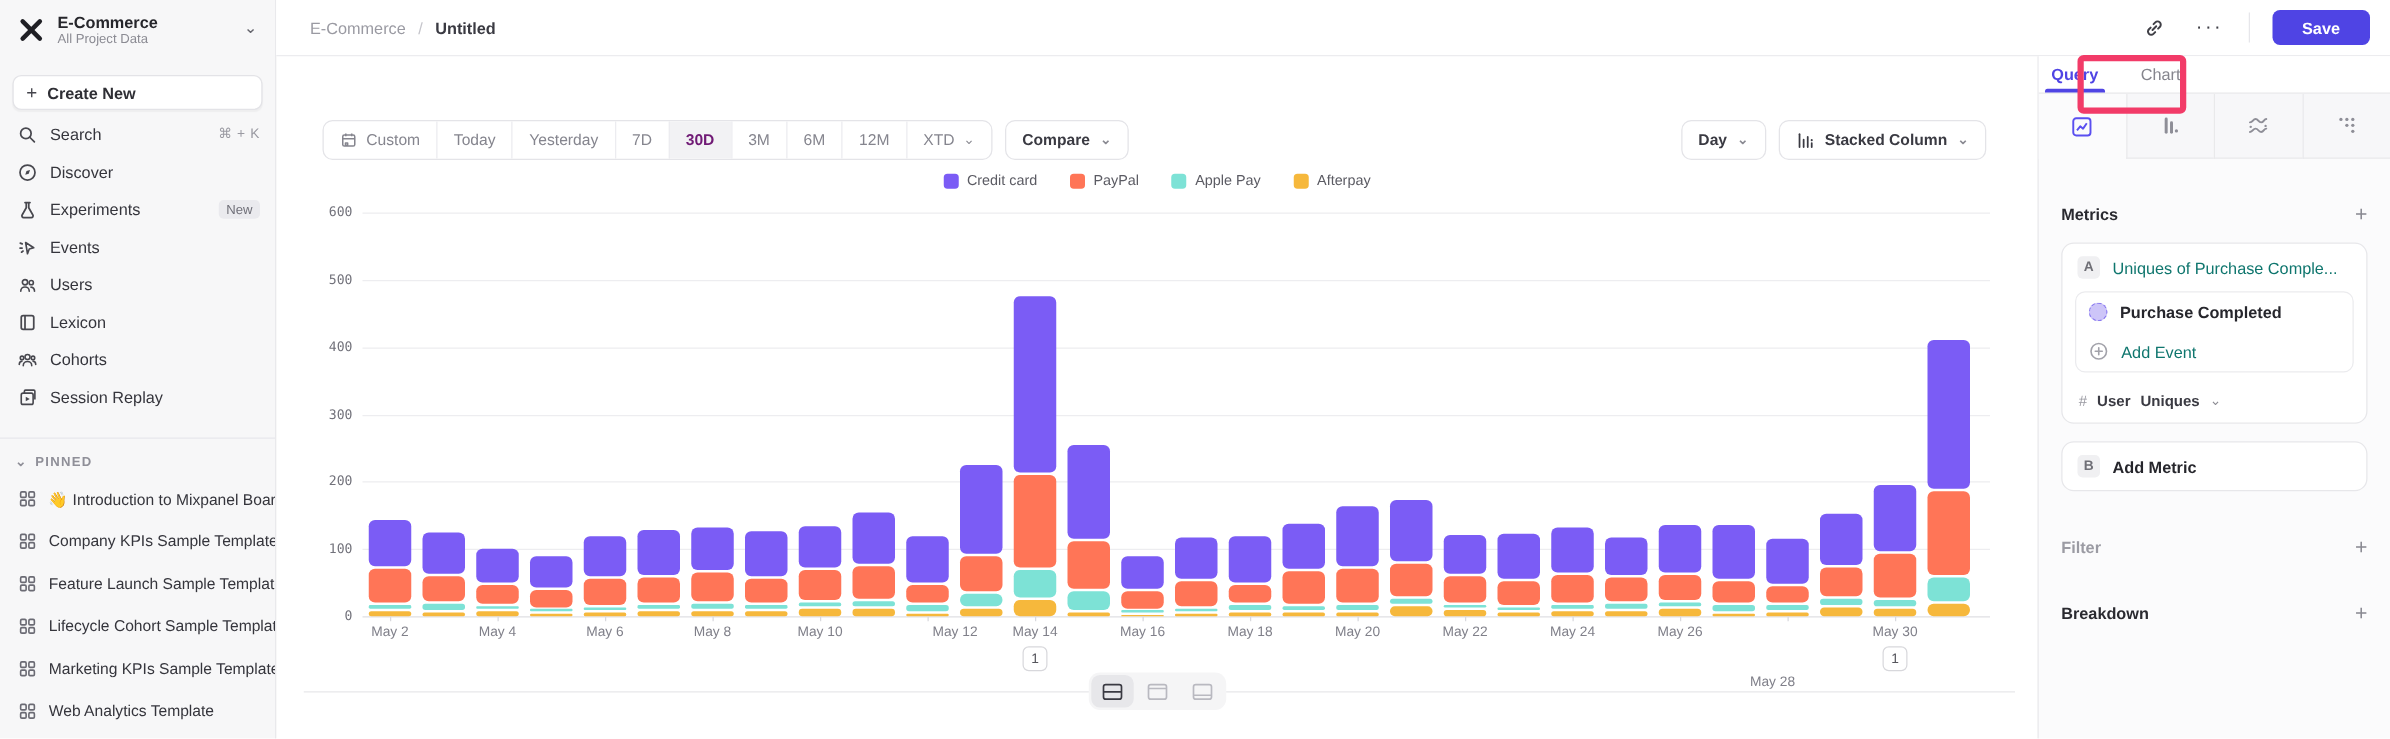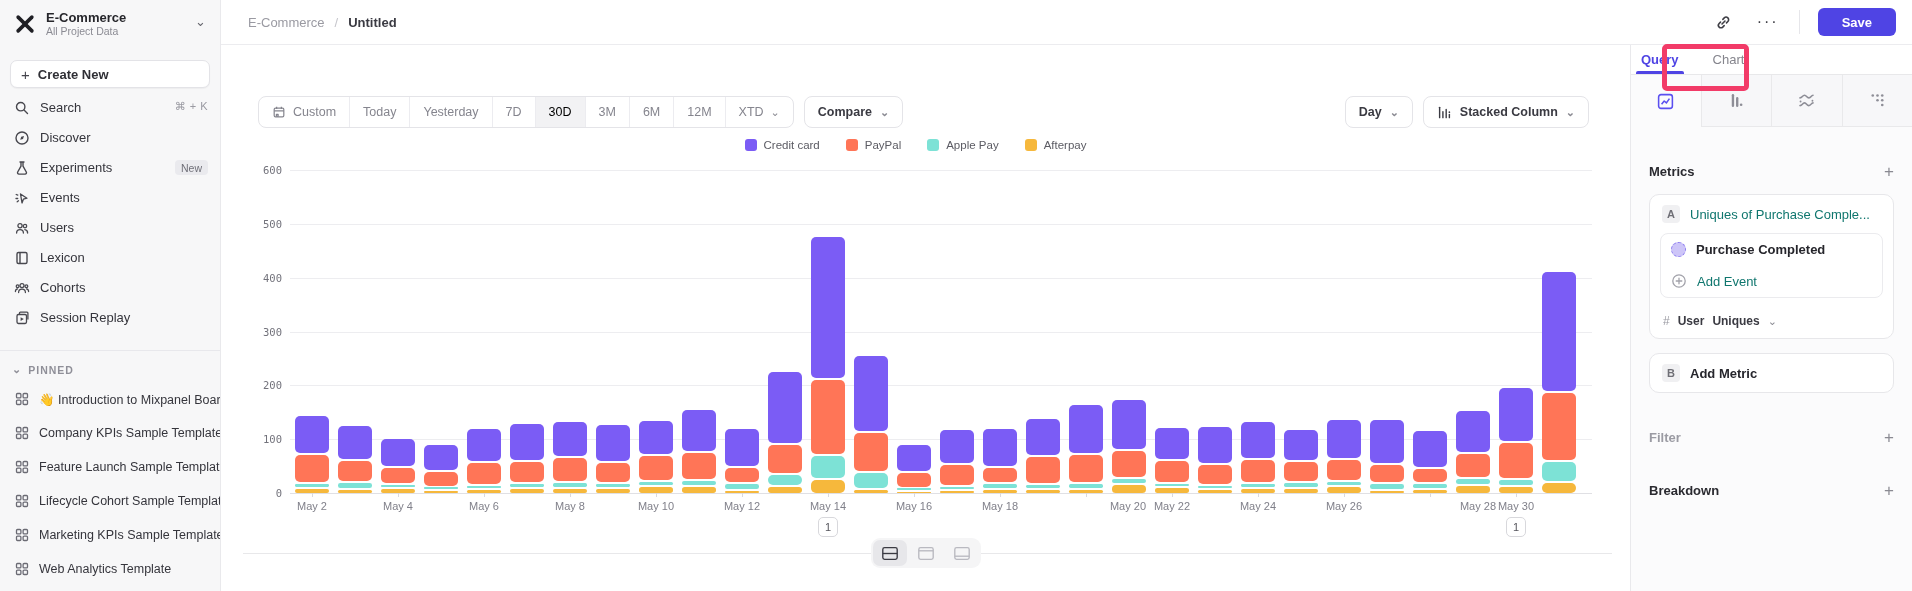--- a/index.html
+++ b/index.html
@@ -51,28 +51,28 @@
   
   .toolbar { position:absolute; left:221px; top:96px; width:1409px; height:32px;
              display:flex; align-items:center; justify-content:space-between; padding:0 41px 0 37px; }
   .tb-left { display:flex; align-items:center; gap:10px; }
   .tb-right { display:flex; align-items:center; gap:10px; }
   .seg-ctl { display:flex; align-items:stretch; height:32px; border:1px solid #e4e4e8; border-radius:8px;
              background:#fff; overflow:hidden; }
   .seg { display:flex; align-items:center; gap:7px; padding:0 13px; font-size:12.5px; color:#85858e;
          border-left:1px solid #ececf0; cursor:pointer; white-space:nowrap; }
   .seg:first-child { border-left:none; }
-  .seg.active { background:#f2f2f4; color:#000000; font-weight:400; }
+  .seg.active { background:#f2f2f4; color:#701a75; font-weight:700; }
   .chev { font-size:11px; color:#8a8a92; line-height:1; }
   .tb-btn { height:32px; border:1px solid #e4e4e8; border-radius:8px; background:#fff; display:flex;
             align-items:center; gap:8px; padding:0 13px; font-size:12.5px; font-weight:600;
             color:#3a3a42; cursor:pointer; white-space:nowrap; }
 
   
-  .legend { position:absolute; left:211px; top:139px; width:1409px; display:flex;
+  .legend { position:absolute; left:221px; top:139px; width:1409px; display:flex;
             justify-content:center; gap:26px; align-items:flex-start; }
   .leg-item { display:flex; align-items:center; gap:7px; cursor:pointer; }
   .swatch { width:12px; height:12px; border-radius:3px; }
   .leg-label { font-size:11.5px; color:#5b5b63; }
 
   
   #plot { position:absolute; left:290px; top:170px; width:1302px; height:323px; }
   .gridline { position:absolute; left:0; width:100%; height:1px; background:#ededf0; }
   .gridline.zero { background:#e0e0e4; }
   .ylabel { position:absolute; left:230px; width:52px; text-align:right;
@@ -461,21 +461,21 @@
       <div class="xlabel" style="left: 336px;">May 10</div>
       <div class="seg-bar" style="left: 392px; width: 34px; bottom: 0px; height: 5.53667px; background: rgb(246, 184, 60); border-radius: 2.76833px;"></div>
       <div class="seg-bar" style="left: 392px; width: 34px; bottom: 7.53667px; height: 4.46px; background: rgb(125, 226, 214); border-radius: 2.23px;"></div>
       <div class="seg-bar" style="left: 392px; width: 34px; bottom: 13.9967px; height: 25.9933px; background: rgb(255, 117, 87); border-radius: 5px;"></div>
       <div class="seg-bar" style="left: 392px; width: 34px; bottom: 41.99px; height: 41.0667px; background: rgb(123, 92, 245); border-radius: 5px;"></div>
       <div class="seg-bar" style="left: 435px; width: 34px; bottom: 0px; height: 2.30667px; background: rgb(246, 184, 60); border-radius: 1.15333px;"></div>
       <div class="seg-bar" style="left: 435px; width: 34px; bottom: 4.30667px; height: 4.46px; background: rgb(125, 226, 214); border-radius: 2.23px;"></div>
       <div class="seg-bar" style="left: 435px; width: 34px; bottom: 10.7667px; height: 14.6883px; background: rgb(255, 117, 87); border-radius: 5px;"></div>
       <div class="seg-bar" style="left: 435px; width: 34px; bottom: 27.455px; height: 36.2217px; background: rgb(123, 92, 245); border-radius: 5px;"></div>
       <div class="xtick" style="left: 452px;"></div>
-      <div class="xlabel" style="left: 422px;">May 12</div>
+      <div class="xlabel" style="left: 444px;">May 12</div>
       <div class="seg-bar" style="left: 478px; width: 34px; bottom: 0px; height: 6.075px; background: rgb(246, 184, 60); border-radius: 3.0375px;"></div>
       <div class="seg-bar" style="left: 478px; width: 34px; bottom: 8.075px; height: 9.84333px; background: rgb(125, 226, 214); border-radius: 4.92167px;"></div>
       <div class="seg-bar" style="left: 478px; width: 34px; bottom: 19.9183px; height: 28.1467px; background: rgb(255, 117, 87); border-radius: 5px;"></div>
       <div class="seg-bar" style="left: 478px; width: 34px; bottom: 50.065px; height: 70.675px; background: rgb(123, 92, 245); border-radius: 5px;"></div>
       <div class="seg-bar" style="left: 521px; width: 34px; bottom: 0px; height: 13.0733px; background: rgb(246, 184, 60); border-radius: 5px;"></div>
       <div class="seg-bar" style="left: 521px; width: 34px; bottom: 15.0733px; height: 22.225px; background: rgb(125, 226, 214); border-radius: 5px;"></div>
       <div class="seg-bar" style="left: 521px; width: 34px; bottom: 39.2983px; height: 73.3667px; background: rgb(255, 117, 87); border-radius: 5px;"></div>
       <div class="seg-bar" style="left: 521px; width: 34px; bottom: 114.665px; height: 141.735px; background: rgb(123, 92, 245); border-radius: 5px;"></div>
       <div class="xtick" style="left: 538px;"></div>
       <div class="xlabel" style="left: 508px;">May 14</div>
@@ -501,21 +501,21 @@
       <div class="xlabel" style="left: 680px;">May 18</div>
       <div class="seg-bar" style="left: 736px; width: 34px; bottom: 0px; height: 3.38333px; background: rgb(246, 184, 60); border-radius: 1.69167px;"></div>
       <div class="seg-bar" style="left: 736px; width: 34px; bottom: 5.38333px; height: 2.845px; background: rgb(125, 226, 214); border-radius: 1.4225px;"></div>
       <div class="seg-bar" style="left: 736px; width: 34px; bottom: 10.2283px; height: 25.9933px; background: rgb(255, 117, 87); border-radius: 5px;"></div>
       <div class="seg-bar" style="left: 736px; width: 34px; bottom: 38.2217px; height: 36.2217px; background: rgb(123, 92, 245); border-radius: 5px;"></div>
       <div class="seg-bar" style="left: 779px; width: 34px; bottom: 0px; height: 3.38333px; background: rgb(246, 184, 60); border-radius: 1.69167px;"></div>
       <div class="seg-bar" style="left: 779px; width: 34px; bottom: 5.38333px; height: 3.38333px; background: rgb(125, 226, 214); border-radius: 1.69167px;"></div>
       <div class="seg-bar" style="left: 779px; width: 34px; bottom: 10.7667px; height: 27.6083px; background: rgb(255, 117, 87); border-radius: 5px;"></div>
       <div class="seg-bar" style="left: 779px; width: 34px; bottom: 40.375px; height: 48.065px; background: rgb(123, 92, 245); border-radius: 5px;"></div>
       <div class="xtick" style="left: 796px;"></div>
-      <div class="xlabel" style="left: 808px; text-align: center;">May 20</div>
+      <div class="xlabel" style="left: 766px; text-align: center;">May 20</div>
       <div class="seg-bar" style="left: 822px; width: 34px; bottom: 0px; height: 7.69px; background: rgb(246, 184, 60); border-radius: 3.845px;"></div>
       <div class="seg-bar" style="left: 822px; width: 34px; bottom: 9.69px; height: 4.46px; background: rgb(125, 226, 214); border-radius: 2.23px;"></div>
       <div class="seg-bar" style="left: 822px; width: 34px; bottom: 16.15px; height: 25.9933px; background: rgb(255, 117, 87); border-radius: 5px;"></div>
       <div class="seg-bar" style="left: 822px; width: 34px; bottom: 44.1433px; height: 49.1417px; background: rgb(123, 92, 245); border-radius: 5px;"></div>
       <div class="seg-bar" style="left: 865px; width: 34px; bottom: 0px; height: 4.99833px; background: rgb(246, 184, 60); border-radius: 2.49917px;"></div>
       <div class="seg-bar" style="left: 865px; width: 34px; bottom: 6.99833px; height: 2.30667px; background: rgb(125, 226, 214); border-radius: 1.15333px;"></div>
       <div class="seg-bar" style="left: 865px; width: 34px; bottom: 11.305px; height: 20.61px; background: rgb(255, 117, 87); border-radius: 5px;"></div>
       <div class="seg-bar" style="left: 865px; width: 34px; bottom: 33.915px; height: 30.8383px; background: rgb(123, 92, 245); border-radius: 5px;"></div>
       <div class="xtick" style="left: 882px;"></div>
       <div class="xlabel" style="left: 852px;">May 22</div>
@@ -541,21 +541,21 @@
       <div class="xlabel" style="left: 1024px;">May 26</div>
       <div class="seg-bar" style="left: 1080px; width: 34px; bottom: 0px; height: 2.30667px; background: rgb(246, 184, 60); border-radius: 1.15333px;"></div>
       <div class="seg-bar" style="left: 1080px; width: 34px; bottom: 4.30667px; height: 4.46px; background: rgb(125, 226, 214); border-radius: 2.23px;"></div>
       <div class="seg-bar" style="left: 1080px; width: 34px; bottom: 10.7667px; height: 17.38px; background: rgb(255, 117, 87); border-radius: 5px;"></div>
       <div class="seg-bar" style="left: 1080px; width: 34px; bottom: 30.1467px; height: 43.22px; background: rgb(123, 92, 245); border-radius: 5px;"></div>
       <div class="seg-bar" style="left: 1123px; width: 34px; bottom: 0px; height: 3.38333px; background: rgb(246, 184, 60); border-radius: 1.69167px;"></div>
       <div class="seg-bar" style="left: 1123px; width: 34px; bottom: 5.38333px; height: 3.38333px; background: rgb(125, 226, 214); border-radius: 1.69167px;"></div>
       <div class="seg-bar" style="left: 1123px; width: 34px; bottom: 10.7667px; height: 13.6117px; background: rgb(255, 117, 87); border-radius: 5px;"></div>
       <div class="seg-bar" style="left: 1123px; width: 34px; bottom: 26.3783px; height: 35.145px; background: rgb(123, 92, 245); border-radius: 5px;"></div>
       <div class="xtick" style="left: 1140px;"></div>
-      <div class="xlabel" style="left: 1158px;">May 28</div>
+      <div class="xlabel" style="left: 1098px; margin-top: 40px;">May 28</div>
       <div class="seg-bar" style="left: 1166px; width: 34px; bottom: 0px; height: 6.61333px; background: rgb(246, 184, 60); border-radius: 3.30667px;"></div>
       <div class="seg-bar" style="left: 1166px; width: 34px; bottom: 8.61333px; height: 5.53667px; background: rgb(125, 226, 214); border-radius: 2.76833px;"></div>
       <div class="seg-bar" style="left: 1166px; width: 34px; bottom: 16.15px; height: 23.3017px; background: rgb(255, 117, 87); border-radius: 5px;"></div>
       <div class="seg-bar" style="left: 1166px; width: 34px; bottom: 41.4517px; height: 41.0667px; background: rgb(123, 92, 245); border-radius: 5px;"></div>
       <div class="seg-bar" style="left: 1209px; width: 34px; bottom: 0px; height: 6.075px; background: rgb(246, 184, 60); border-radius: 3.0375px;"></div>
       <div class="seg-bar" style="left: 1209px; width: 34px; bottom: 8.075px; height: 4.99833px; background: rgb(125, 226, 214); border-radius: 2.49917px;"></div>
       <div class="seg-bar" style="left: 1209px; width: 34px; bottom: 15.0733px; height: 35.145px; background: rgb(255, 117, 87); border-radius: 5px;"></div>
       <div class="seg-bar" style="left: 1209px; width: 34px; bottom: 52.2183px; height: 52.3717px; background: rgb(123, 92, 245); border-radius: 5px;"></div>
       <div class="xtick" style="left: 1226px;"></div>
       <div class="xlabel" style="left: 1196px;">May 30</div>

